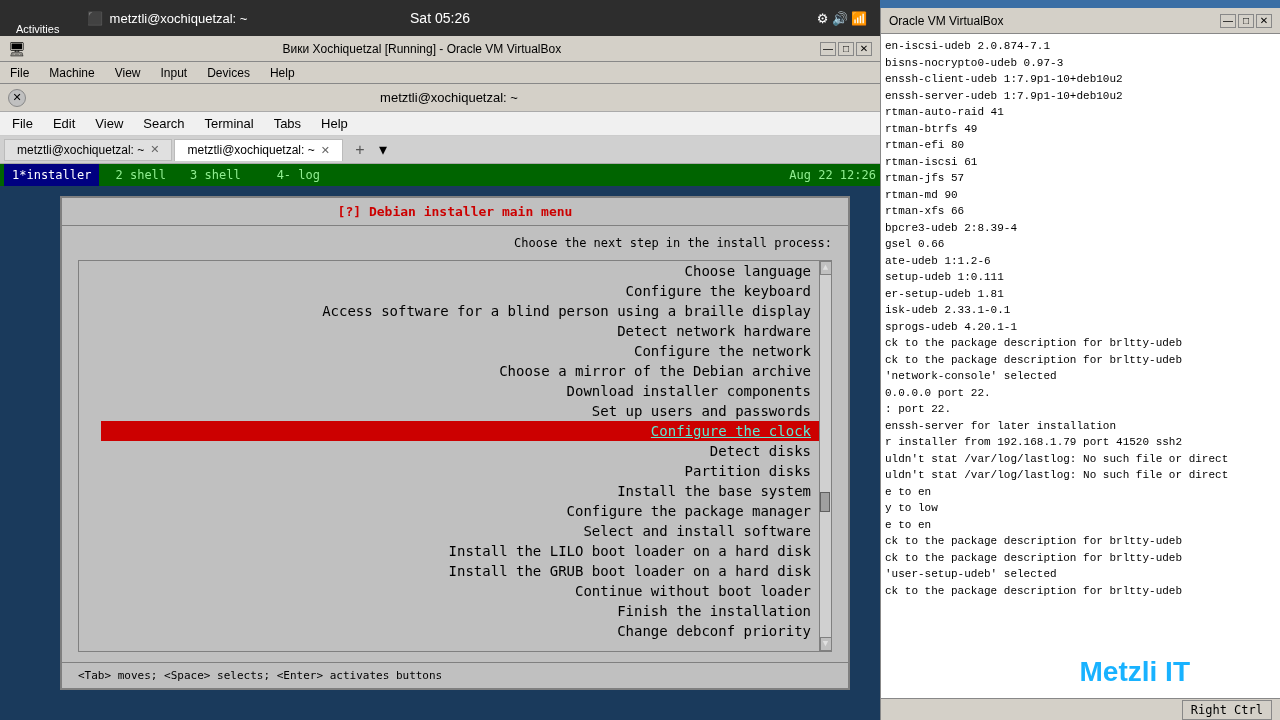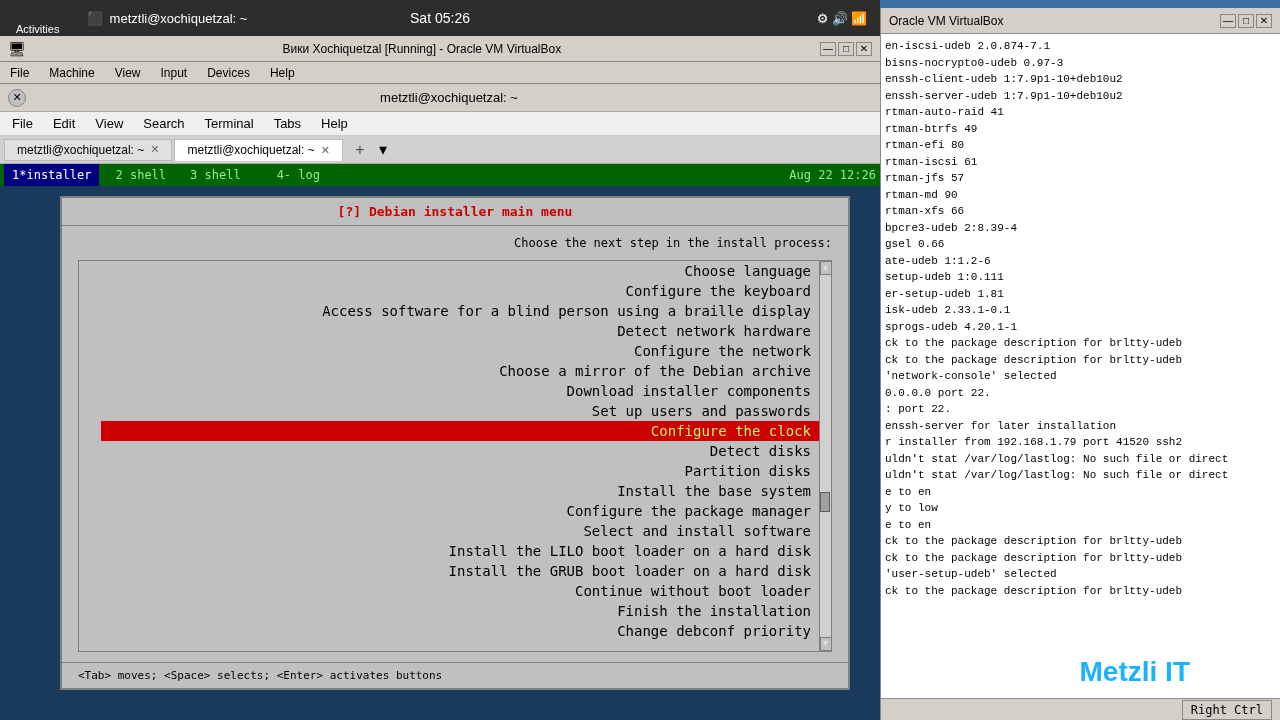--- a/index.html
+++ b/index.html
@@ -117,21 +117,21 @@
       flex: 1; overflow: hidden; position: relative; border: 1px solid #808080; background: #c0c0c0;
       display: flex;
     }
     .installer-list {
       flex: 1; overflow-y: auto; font-family: monospace; font-size: 14px; margin-left: 22px;
     }
     .installer-list-item {
       padding: 2px 8px; color: #000; cursor: pointer; white-space: nowrap;
     }
     .installer-list-item.selected {
-      background: #cc0000; color: #bef264;
+      background: #cc0000; color: #5eead4; text-decoration: underline;
     }
     .installer-scrollbar {
       width: 12px; background: #d0d0d0; border-left: 1px solid #808080;
       display: flex; flex-direction: column; align-items: center;
     }
     .scroll-arrow { width: 12px; height: 14px; background: #c0c0c0; border: 1px solid #808080; cursor: pointer; display: flex; align-items: center; justify-content: center; font-size: 9px; }
     .scroll-track { flex: 1; width: 100%; background: #d0d0d0; position: relative; }
     .scroll-thumb { width: 10px; background: #a0a0a0; border: 1px solid #606060; position: absolute; height: 20px; left: 0; top: 60%; }
 
     .installer-footer {

